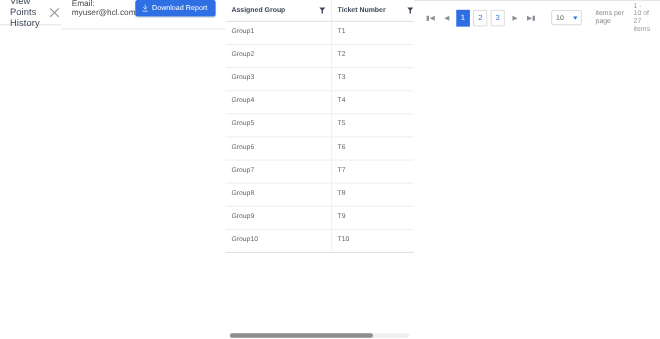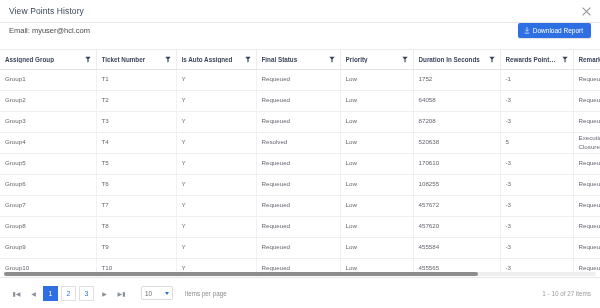--- a/index.html
+++ b/index.html
@@ -2,21 +2,21 @@
 <html><head>
 <meta charset="utf-8">
 <style>
   * { box-sizing: border-box; margin: 0; padding: 0; }
   html, body {
     width: 600px; height: 308px;
     background: #ffffff;
     font-family: "Liberation Sans", sans-serif;
     overflow: hidden;
   }
-  .modal { width: 600px; height: 308px; display: flex; flex-direction: column; background:#fff; }
+  .modal { width: 600px; height: 308px; display: flex; flex-direction: row; background:#fff; }
 
   
   .titlebar {
     height: 23px; flex: 0 0 23px;
     display: flex; align-items: center; justify-content: space-between;
     padding: 0 7px 0 9px;
     border-bottom: 1px solid #e6e6e6;
     background: #fff;
   }
   .title { font-size: 8.5px; color: #3c4858; letter-spacing: .1px; }

